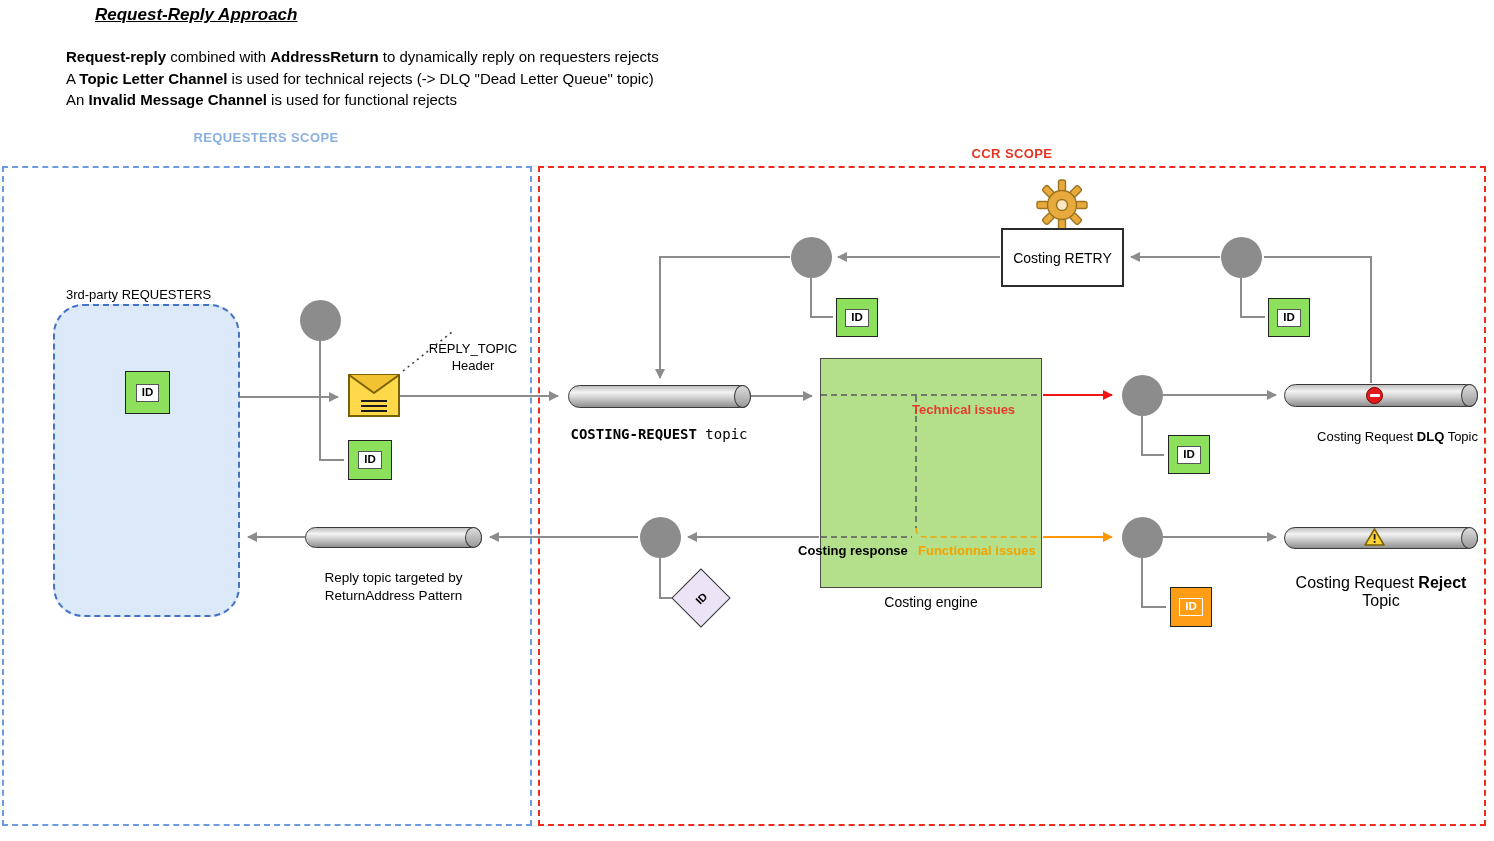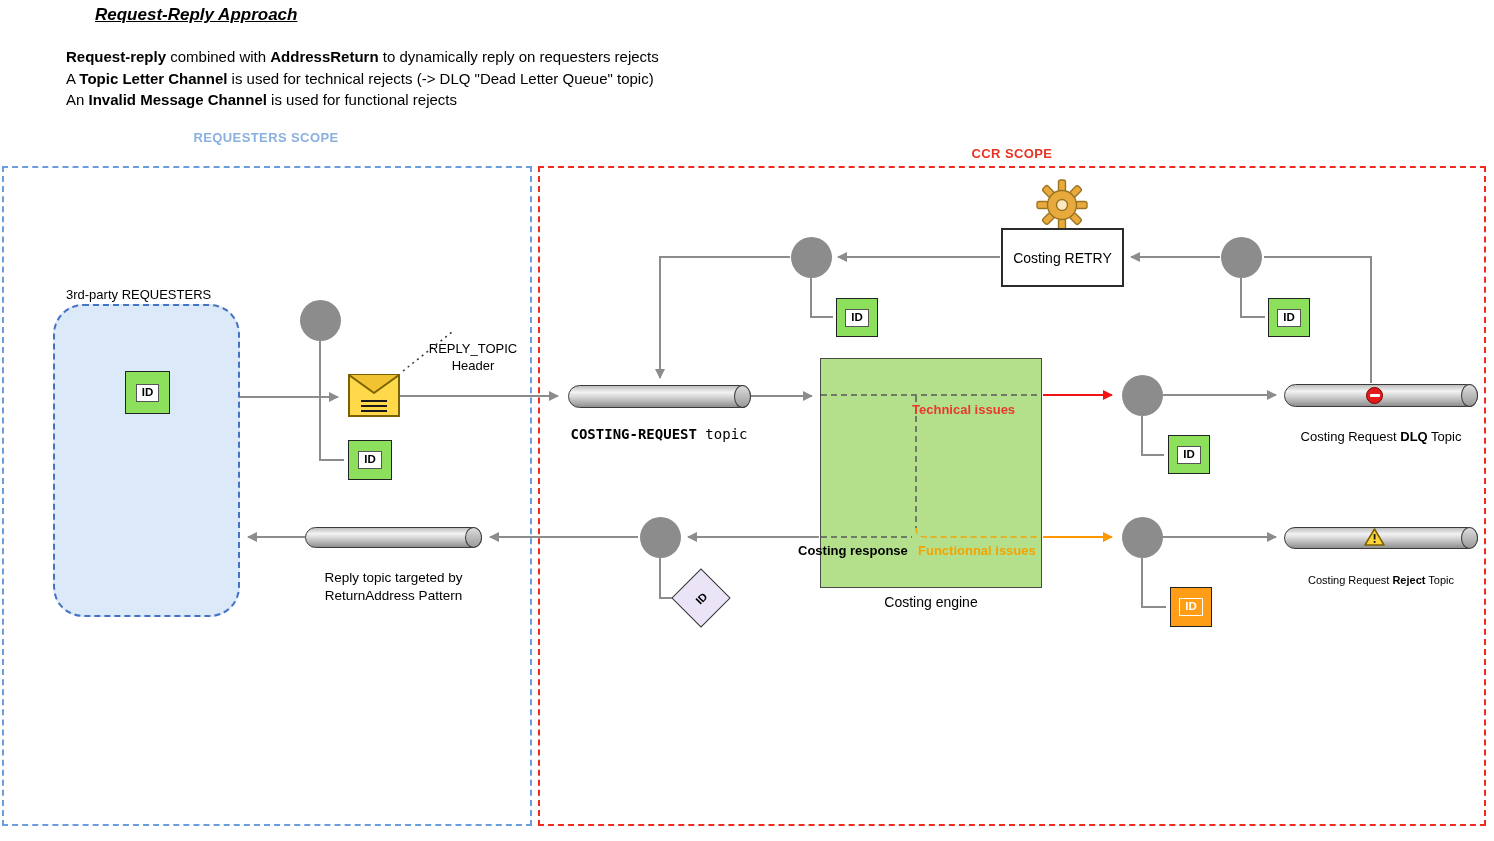--- a/index.html
+++ b/index.html
@@ -183,37 +183,37 @@
   <div class="abs bold" style="left:918px;top:543px;color:#f5a300;font-size:13px;">Functionnal issues</div>
   <div class="abs bold" style="left:798px;top:543px;font-size:13px;">Costing response</div>
   <div class="abs" style="left:820px;top:594px;width:222px;text-align:center;font-size:14px;">Costing engine</div>
 
   <div class="pipe" style="left:1284px;top:384px;width:194px;height:23px;">
     <span class="cap"></span>
   </div>
   <div class="noentry" style="left:1366px;top:387px;">
     <span class="noentry-bar"></span>
   </div>
-  <div class="abs" style="left:1284px;top:429px;width:194px;text-align:center;font-size:13px;"><span>Costing Request </span><span style="font-weight: 700;">DLQ</span><span> Topic</span></div>
+  <div class="abs" style="left:1284px;top:429px;width:194px;text-align:right;font-size:13px;"><span>Costing Request </span><span style="font-weight: 700;">DLQ</span><span> Topic</span></div>
 
   <div class="idbox" style="left:1168px;top:435px;width:42px;height:39px;">
     <span class="idin">ID</span>
   </div>
 
   <div class="pipe" style="left:1284px;top:527px;width:194px;height:22px;">
     <span class="cap"></span>
   </div>
   <div class="abs" style="left:1364px;top:528px;">
     <svg width="21" height="18" viewBox="0 0 21 18">
       <polygon points="10.5,1 20,17 1,17" fill="#ffd43a" stroke="#7a6000" stroke-width="1.5" stroke-linejoin="round"></polygon>
       <rect x="9.7" y="6" width="1.8" height="5.5" fill="#1a1a1a"></rect>
       <rect x="9.7" y="13" width="1.8" height="1.9" fill="#1a1a1a"></rect>
     </svg>
   </div>
-  <div class="abs" style="left:1284px;top:574px;width:194px;text-align:center;font-size:11px;"><span>Costing Request </span><span style="font-weight: 700;">Reject</span><span> Topic</span></div>
+  <div class="abs" style="left:1284px;top:574px;width:194px;text-align:center;font-size:16px;"><span>Costing Request </span><span style="font-weight: 700;">Reject</span><span> Topic</span></div>
 
   <div class="idbox orange" style="left:1170px;top:587px;width:42px;height:40px;">
     <span class="idin">ID</span>
   </div>
 
   <div class="diamond" style="left:680px;top:577px;">
     <span class="dlab">ID</span>
   </div>
 
 </div>

